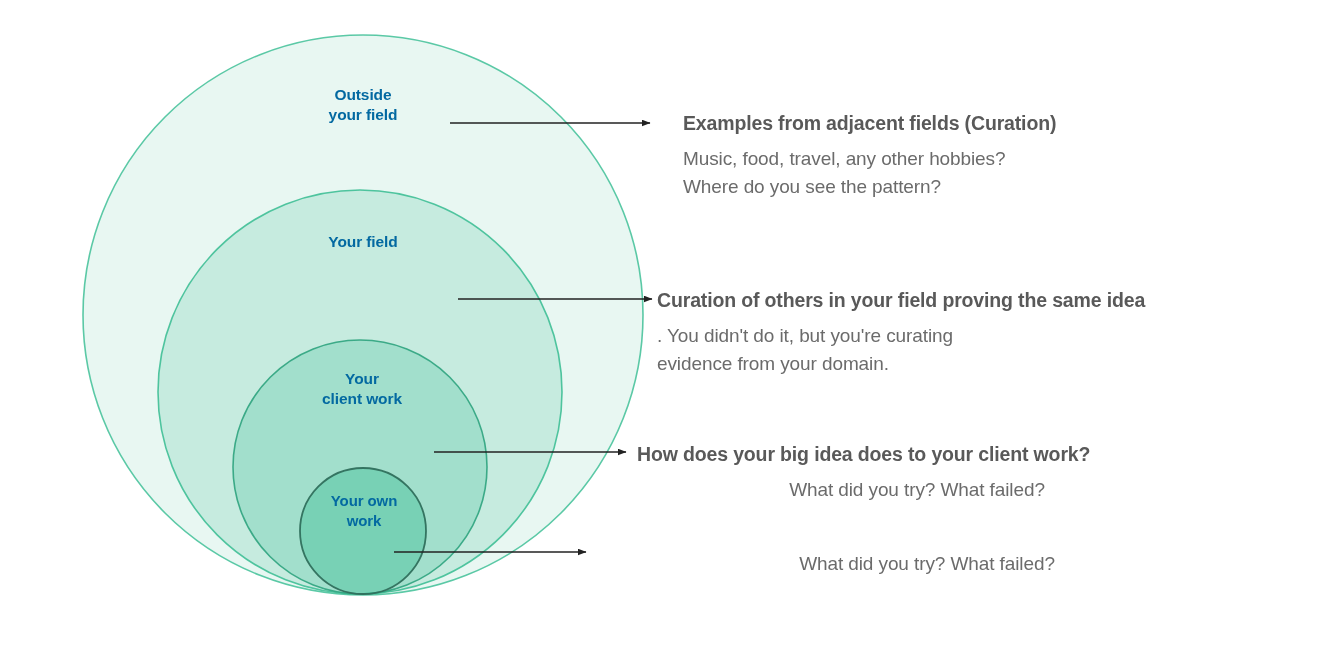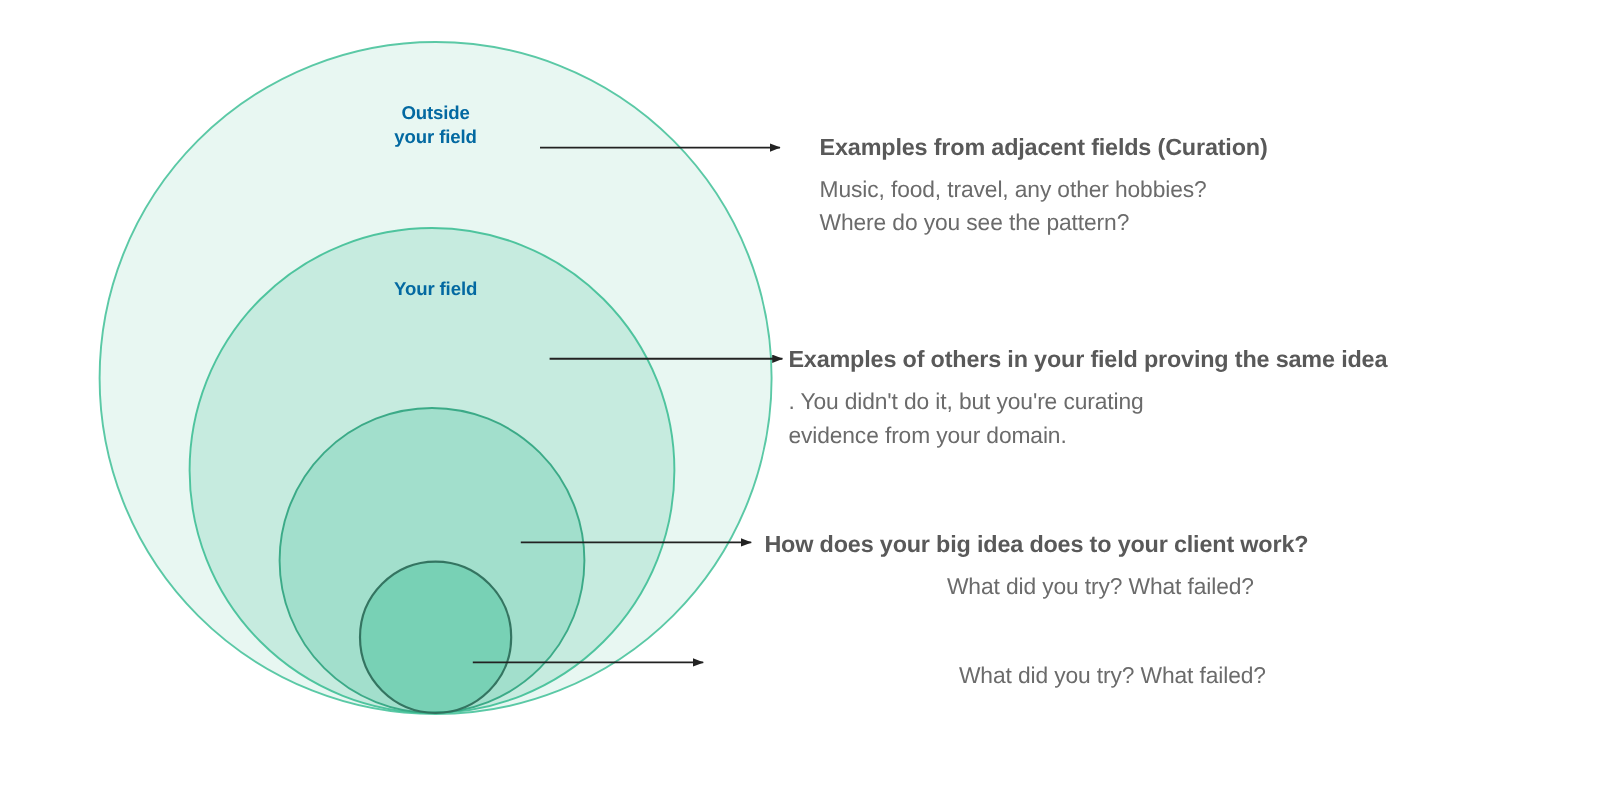--- a/index.html
+++ b/index.html
@@ -160,30 +160,34 @@
     <line x1="458" y1="299" x2="652" y2="299" stroke="#222222" stroke-width="1.6" marker-end="url(#arrowhead)"></line>
     <line x1="434" y1="452" x2="626" y2="452" stroke="#222222" stroke-width="1.6" marker-end="url(#arrowhead)"></line>
     <line x1="394" y1="552" x2="586" y2="552" stroke="#222222" stroke-width="1.6" marker-end="url(#arrowhead)"></line>
   </svg>
 
   <div class="circle-label" id="label-outside-your-field">Outside
 your field</div>
 
   <div class="circle-label" id="label-your-field">Your field</div>
 
+  <div class="circle-label" id="label-your-client-work">Your
+client work</div>
 
+  <div class="circle-label" id="label-your-own-work">Your own
+work</div>
 
   <div class="annotation-block" id="annotation-adjacent-fields">
     <div class="annotation-heading">Examples from adjacent fields (Curation)</div>
     <div class="annotation-body">Music, food, travel, any other hobbies?
 Where do you see the pattern?</div>
   </div>
 
   <div class="annotation-block" id="annotation-others-in-field">
-    <div class="annotation-heading">Examples of others in your field proving the same idea</div>
+    <div class="annotation-heading">Curation of others in your field proving the same idea</div>
     <div class="annotation-body">. You didn't do it, but you're curating
 evidence from your domain.</div>
   </div>
 
   <div class="annotation-block" id="annotation-client-work">
     <div class="annotation-heading">How does your big idea does to your client work?</div>
     <div class="annotation-body">What did you try? What failed?</div>
   </div>
 
   <div class="annotation-block" id="annotation-own-work">

